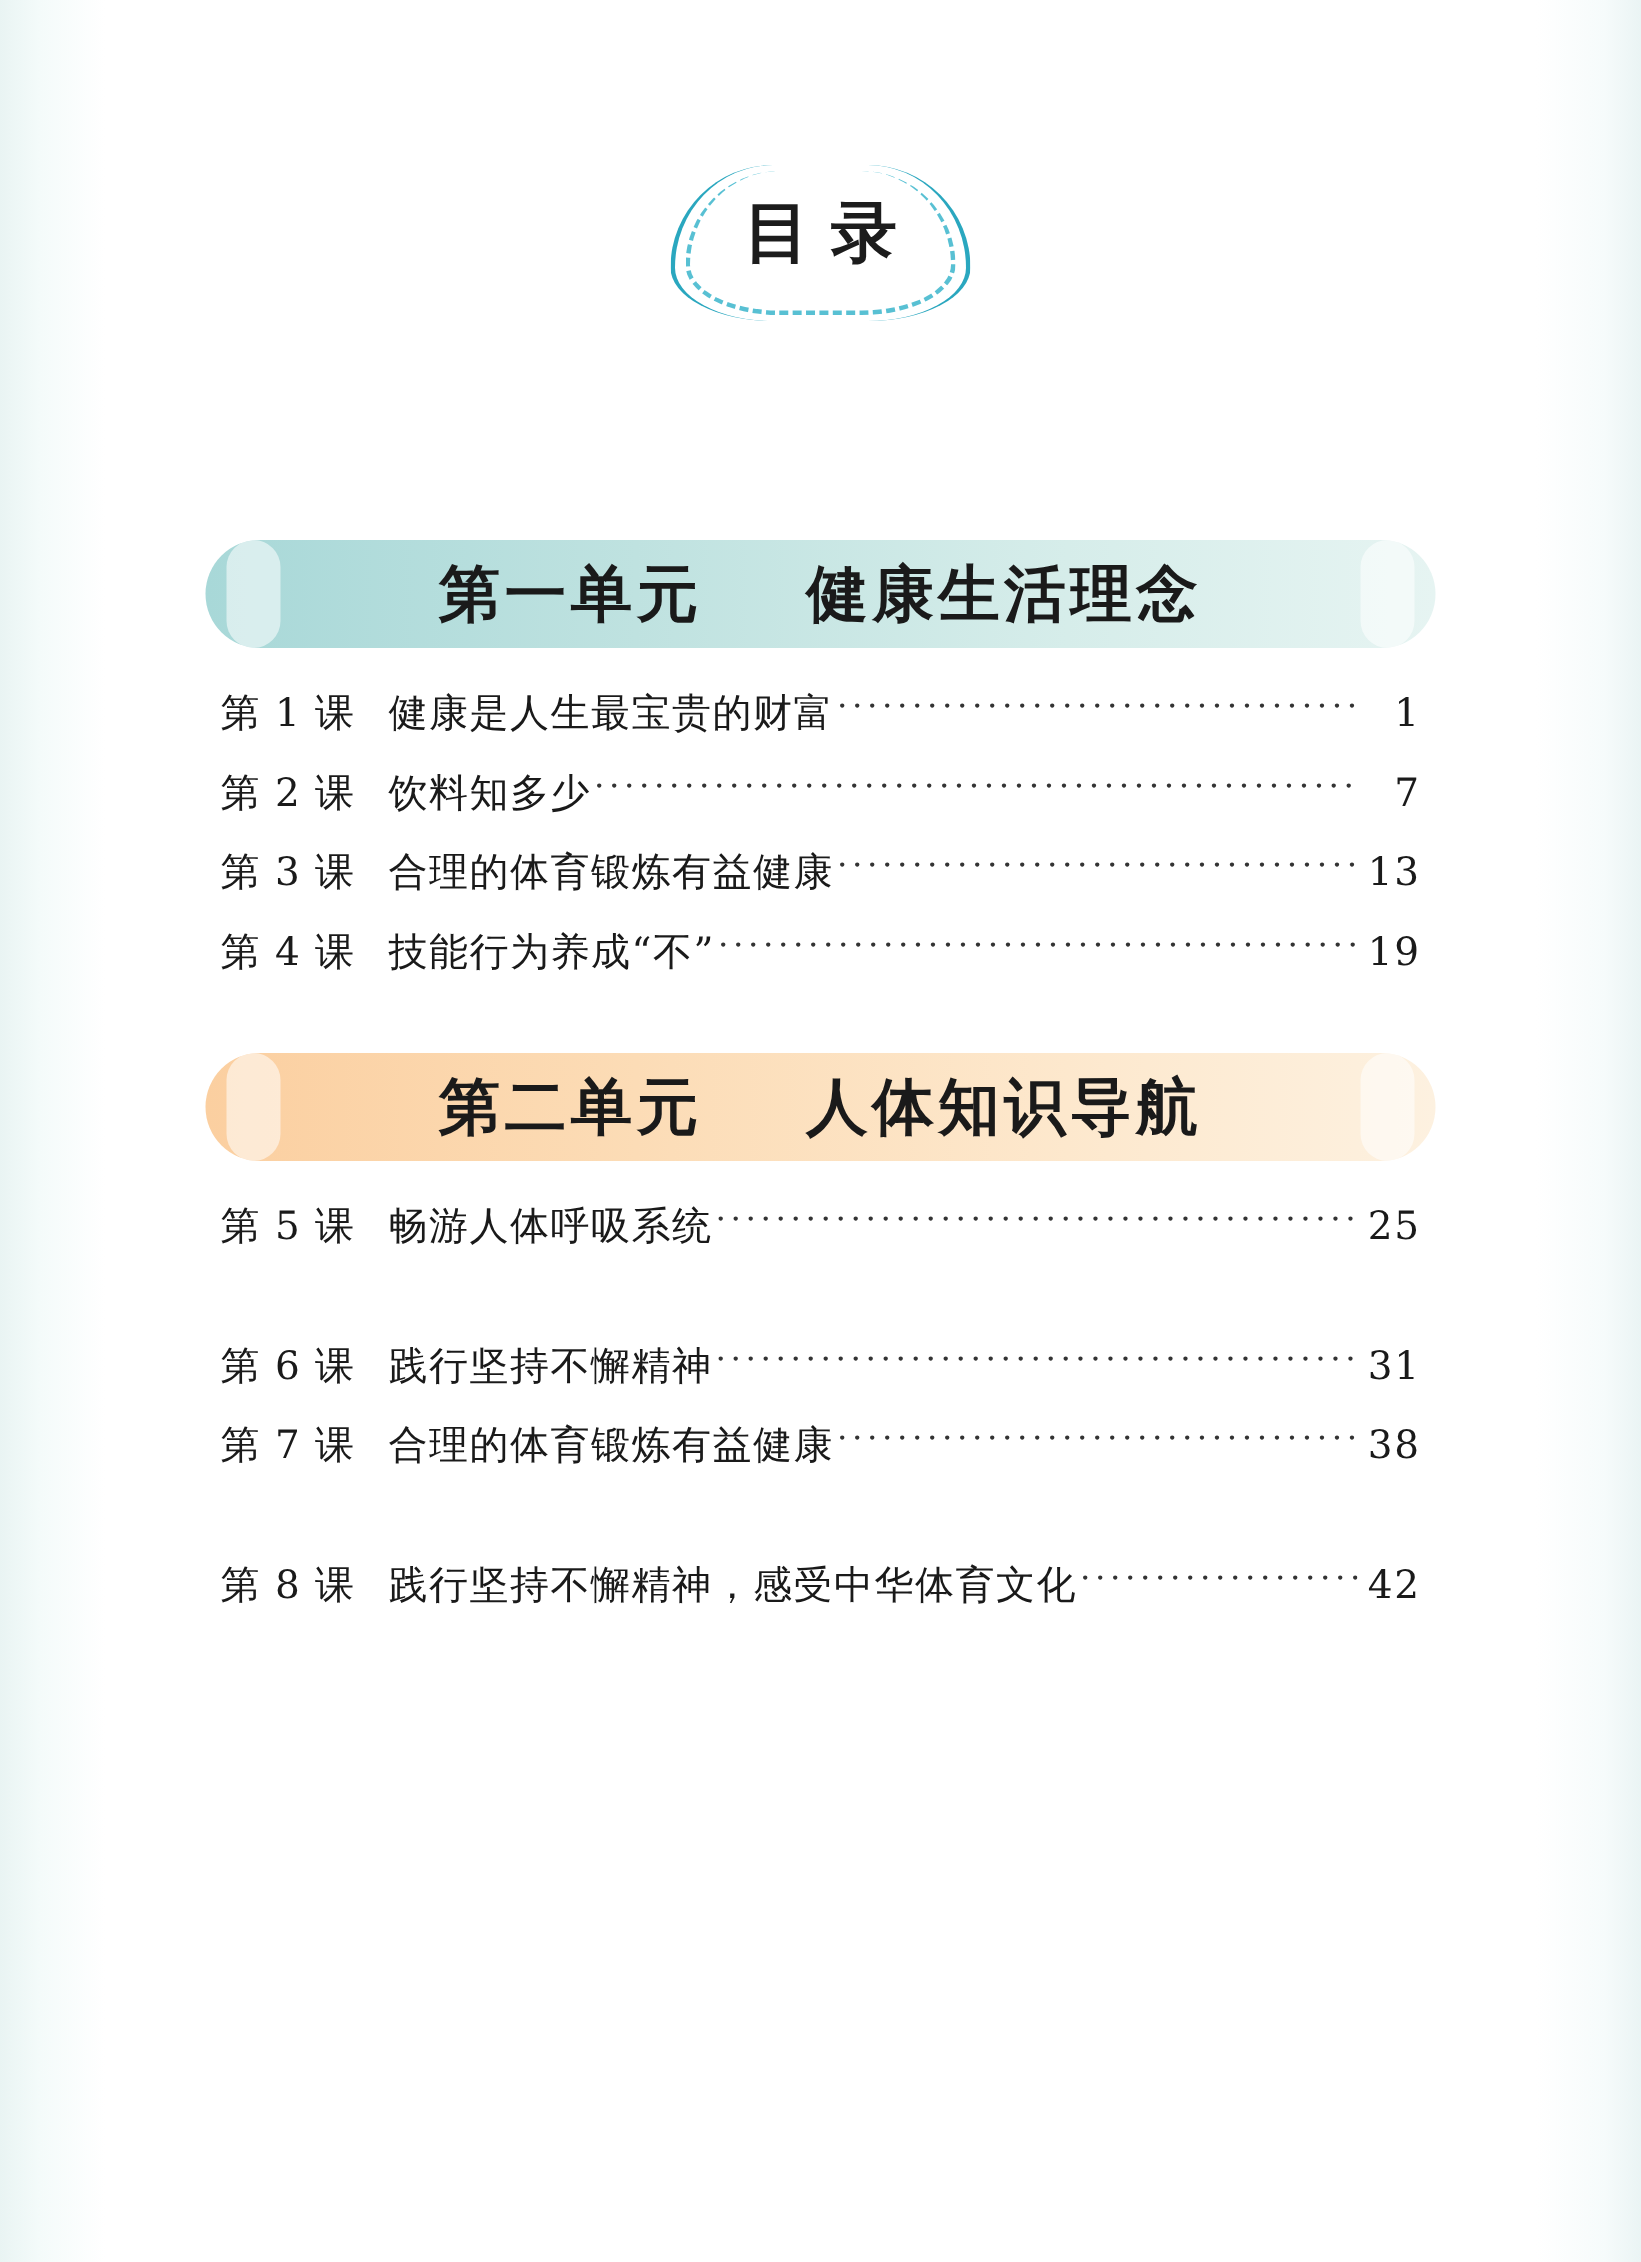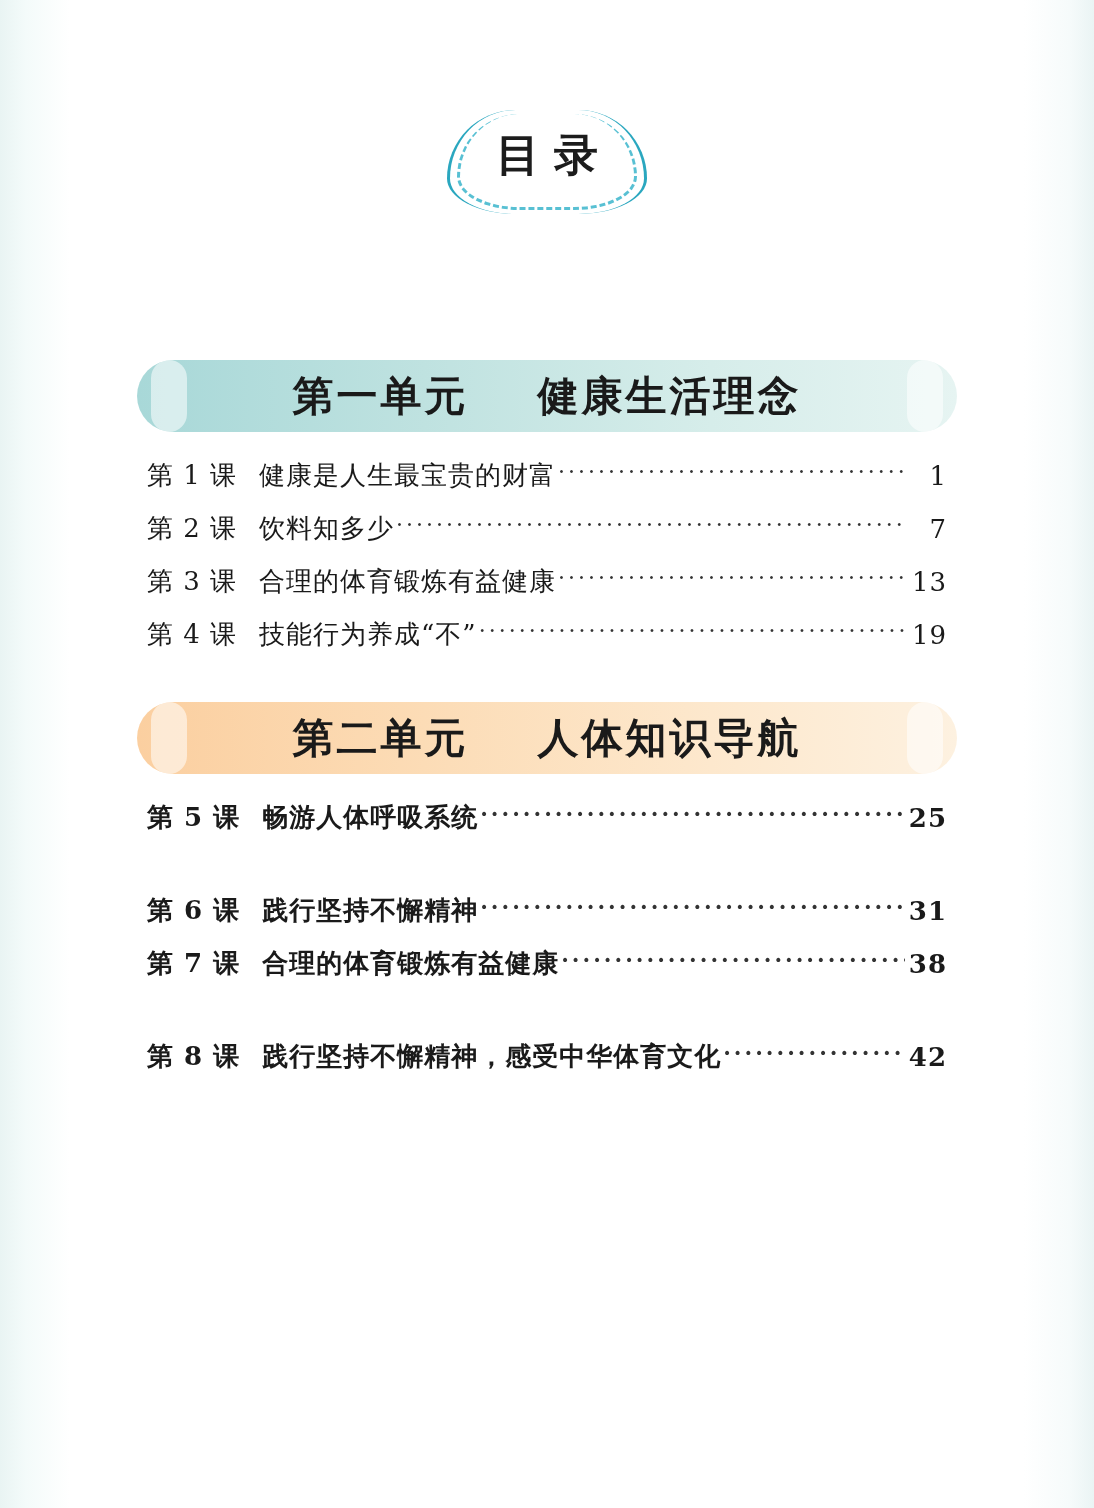--- a/index.html
+++ b/index.html
@@ -166,21 +166,21 @@
     letter-spacing: 1px;
   }
 
   
   .u1 .unit-banner { background: linear-gradient(90deg,#a8d8d8 0%,#bfe2e0 35%,#d6edea 70%,#e6f4f2 100%); }
   .u2 .unit-banner { background: linear-gradient(90deg,#fbcfa0 0%,#fcdcb6 35%,#fde8cd 70%,#fdf1e0 100%); }
   .u3 .unit-banner { background: linear-gradient(90deg,#a6d6bd 0%,#bfe2cd 35%,#d8eedd 70%,#e8f5ea 100%); }
   .u4 .unit-banner { background: linear-gradient(90deg,#b8aedd 0%,#c6bde6 35%,#d8d2ee 70%,#e6e2f5 100%); }
 
   .u1 .entries { margin-top: 26px; }
-  .u2 .entries, .u3 .entries, .u4 .entries { margin-top: 26px; font-weight: bold; }
+  .u2 .entries, .u3 .entries, .u4 .entries { margin-top: 26px; }
   .u1 { margin-bottom: 18px; }
   .u2 { margin-bottom: 18px; }
   .u3 { margin-bottom: 26px; }
 </style>
 </head>
 <body>
 
 <div class="page-bg"></div>
 
 <div class="title-wrap">

